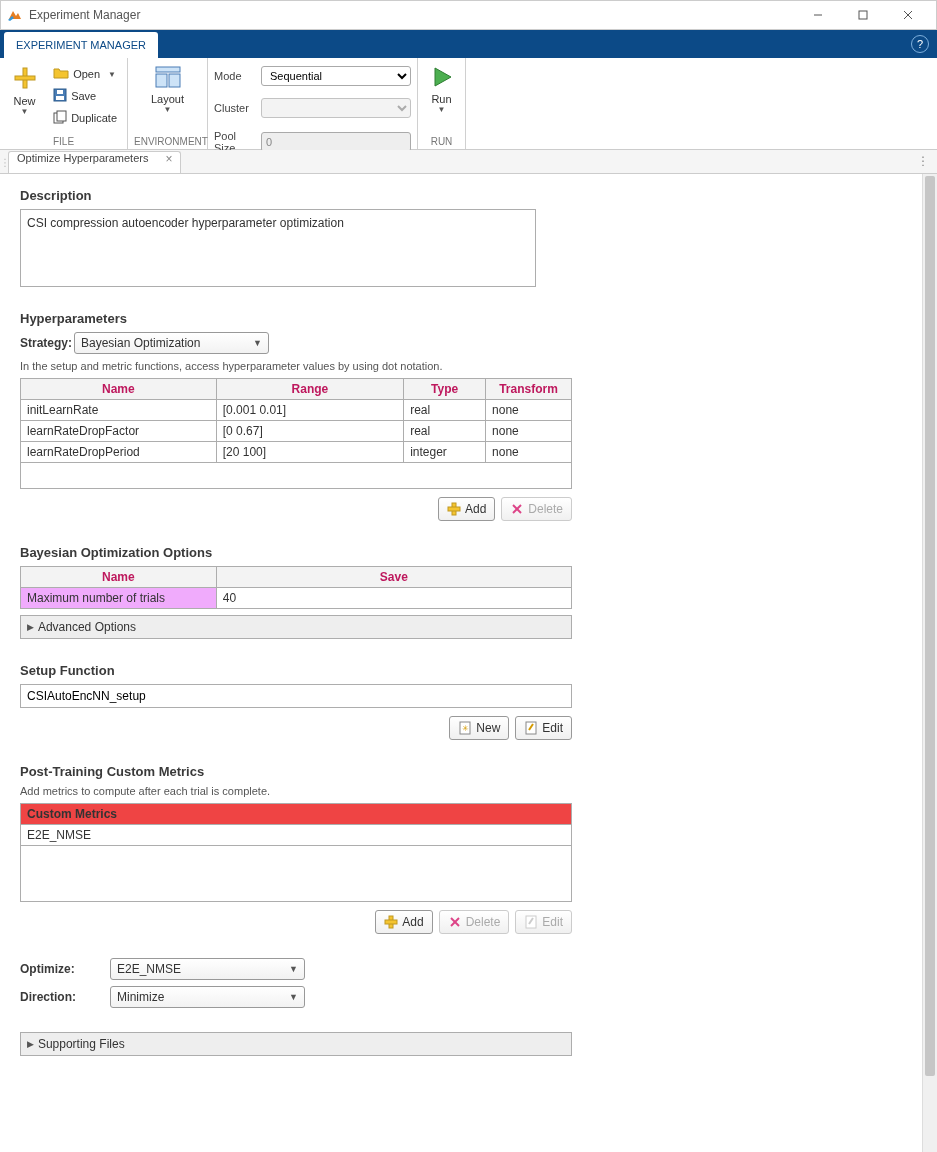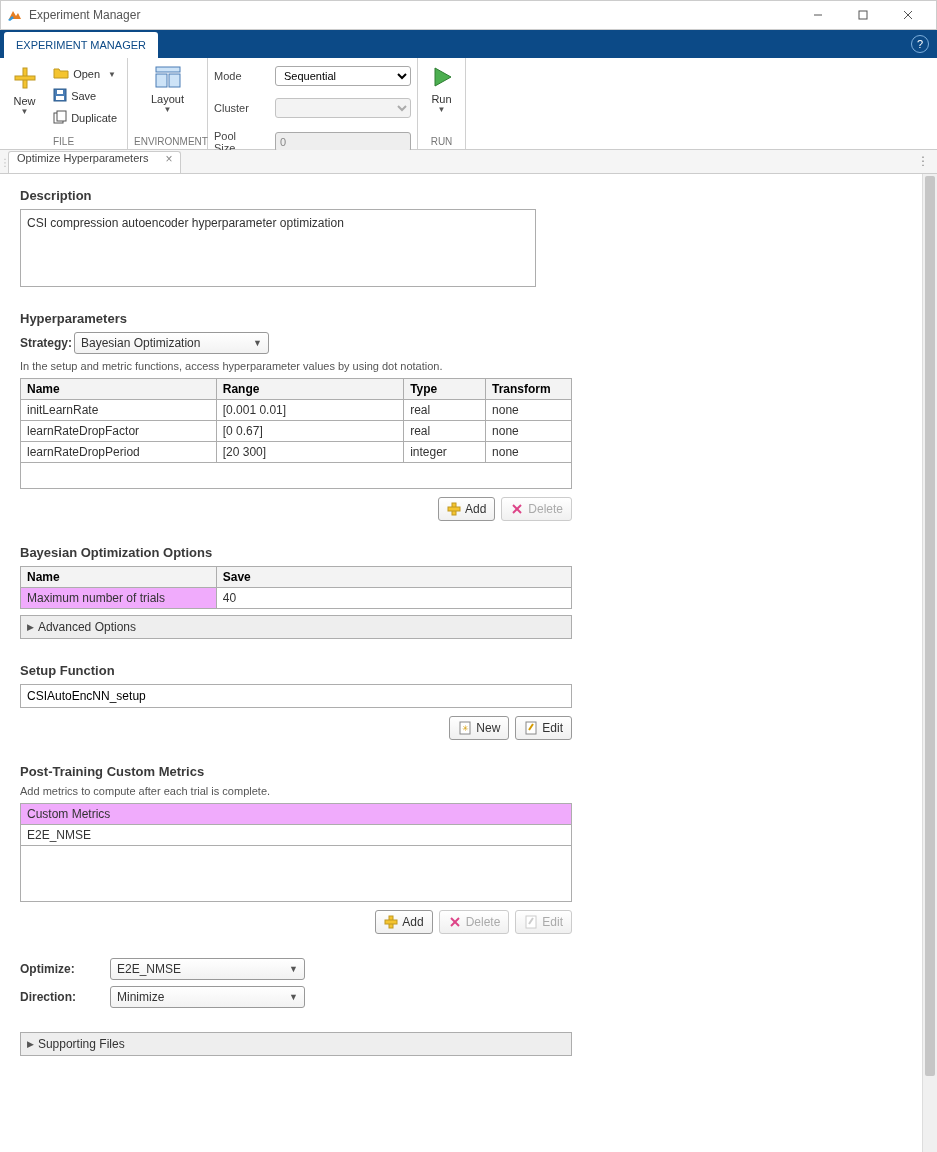--- a/index.html
+++ b/index.html
@@ -25,21 +25,21 @@
 
   .big-btn { display: flex; flex-direction: column; align-items: center; justify-content: center; width: 40px; gap: 2px; padding-top: 4px; cursor: pointer; }
   .big-btn .lbl { font-size: 11px; color: #333; }
   .big-btn .caret { font-size: 8px; color: #555; margin-top: -2px; }
 
   .stack-btns { display: flex; flex-direction: column; gap: 2px; padding-top: 2px; }
   .small-btn { display: flex; align-items: center; gap: 4px; padding: 2px 4px; cursor: pointer; font-size: 11px; color: #333; }
   .small-btn .caret { font-size: 8px; color: #555; margin-left: 4px; }
 
   .exec-grid { display: grid; grid-template-columns: auto 150px; gap: 12px 8px; align-items: center; padding-top: 4px; font-size: 11px; color: #444; }
-  .exec-grid select, .exec-grid input { height: 20px; border: 1px solid #aaa; border-radius: 3px; padding: 0 4px; font-size: 11px; background: #fff; margin-left: 14px; }
+  .exec-grid select, .exec-grid input { height: 20px; border: 1px solid #aaa; border-radius: 3px; padding: 0 4px; font-size: 11px; background: #fff; }
   .exec-grid select:disabled, .exec-grid input:disabled { background: #eee; color: #888; }
 
   
   .doc-tabbar { height: 24px; border-bottom: 1px solid #ccc; background: #f5f5f5; display: flex; align-items: flex-end; padding-left: 2px; position: relative; }
   .doc-tab { height: 22px; border: 1px solid #ccc; border-bottom: none; background: #fff; padding: 0 8px; display: flex; align-items: flex-start; gap: 17px; font-size: 11px; color: #444; border-top-left-radius: 3px; border-top-right-radius: 3px; }
   .doc-tab .close-x { color: #888; font-size: 12px; cursor: pointer; }
   .doc-handle { width: 6px; height: 22px; display:flex; align-items:center; justify-content:center; color:#bbb; font-size:10px; }
   .doc-kebab { position: absolute; right: 8px; top: 4px; color: #888; cursor: pointer; }
 
   
@@ -56,36 +56,36 @@
   .desc-box { width: 516px; height: 78px; padding: 6px; font-size: 12px; color: #333; }
 
   .inline-row { display: flex; align-items: center; gap: 2px; margin-bottom: 4px; }
   .inline-row label { font-size: 12px; font-weight: bold; color: #3a3a3a; }
   .combo { height: 22px; border: 1px solid #999; border-radius: 3px; padding: 0 6px; font-size: 12px; display: flex; align-items: center; gap: 6px; background: linear-gradient(#fff,#f2f2f2); cursor:pointer; }
   .combo .caret { font-size: 9px; color: #555; }
   .combo.wide { width: 195px; justify-content: space-between; }
 
   table.grid { border-collapse: collapse; width: 552px; }
   table.grid th, table.grid td { border: 1px solid #adadad; text-align: left; padding: 3px 6px; font-size: 12px; }
-  table.grid th { background: #f3f3f3; font-weight: bold; color: #000000; }
+  table.grid th { background: #f3f3f3; font-weight: bold; color: #be185d; text-align: center; }
   table.grid .spacer-row td { height: 26px; }
 
   .btn-row { width: 552px; display: flex; justify-content: flex-end; gap: 6px; margin-top: 8px; }
   .pill-btn { height: 24px; border: 1px solid #999; border-radius: 3px; padding: 0 8px; display: inline-flex; align-items: center; gap: 4px; font-size: 12px; background: linear-gradient(#fff,#f0f0f0); cursor: pointer; }
   .pill-btn.muted { color: #aaa; border-color: #ccc; }
   .pill-btn .ic { width: 14px; height: 14px; display:inline-flex; align-items:center; justify-content:center; }
 
   .expander { width: 552px; border: 1px solid #adadad; background: #eee; padding: 4px 6px; display: flex; align-items: center; gap: 4px; cursor: pointer; font-size: 12px; }
   .expander .tri { font-size: 9px; color: #555; }
 
   .text-input { width: 552px; height: 24px; border: 1px solid #adadad; padding: 2px 6px; font-size: 12px; }
 
   .small-table { border-collapse: collapse; width: 552px; }
   .small-table th, .small-table td { border: 1px solid #adadad; padding: 3px 6px; font-size: 12px; text-align:left; }
-  .small-table th { background: #f0abfc; font-weight: normal; }
+  .small-table th { background: #ef4444; font-weight: bold; }
 
   .kv-row { display:flex; align-items:center; gap: 10px; margin-bottom: 6px; }
   .kv-row .klabel { width: 80px; font-weight: bold; font-size: 12px; color:#3a3a3a; }
   .ic-x { color: #c0392b; font-weight:bold; }
 </style>
 </head>
 <body>
 
 <div class="titlebar">
   <span class="logo">
@@ -251,21 +251,21 @@
               <td>none</td>
             </tr>
         <tr>
               <td>learnRateDropFactor</td>
               <td>[0 0.67]</td>
               <td>real</td>
               <td>none</td>
             </tr>
         <tr>
               <td>learnRateDropPeriod</td>
-              <td>[20 300]</td>
+              <td>[20 100]</td>
               <td>integer</td>
               <td>none</td>
             </tr>
         <tr class="spacer-row">
               <td colspan="4"></td>
             </tr>
       </tbody>
     </table>
     <div class="btn-row">
       <div class="pill-btn">

